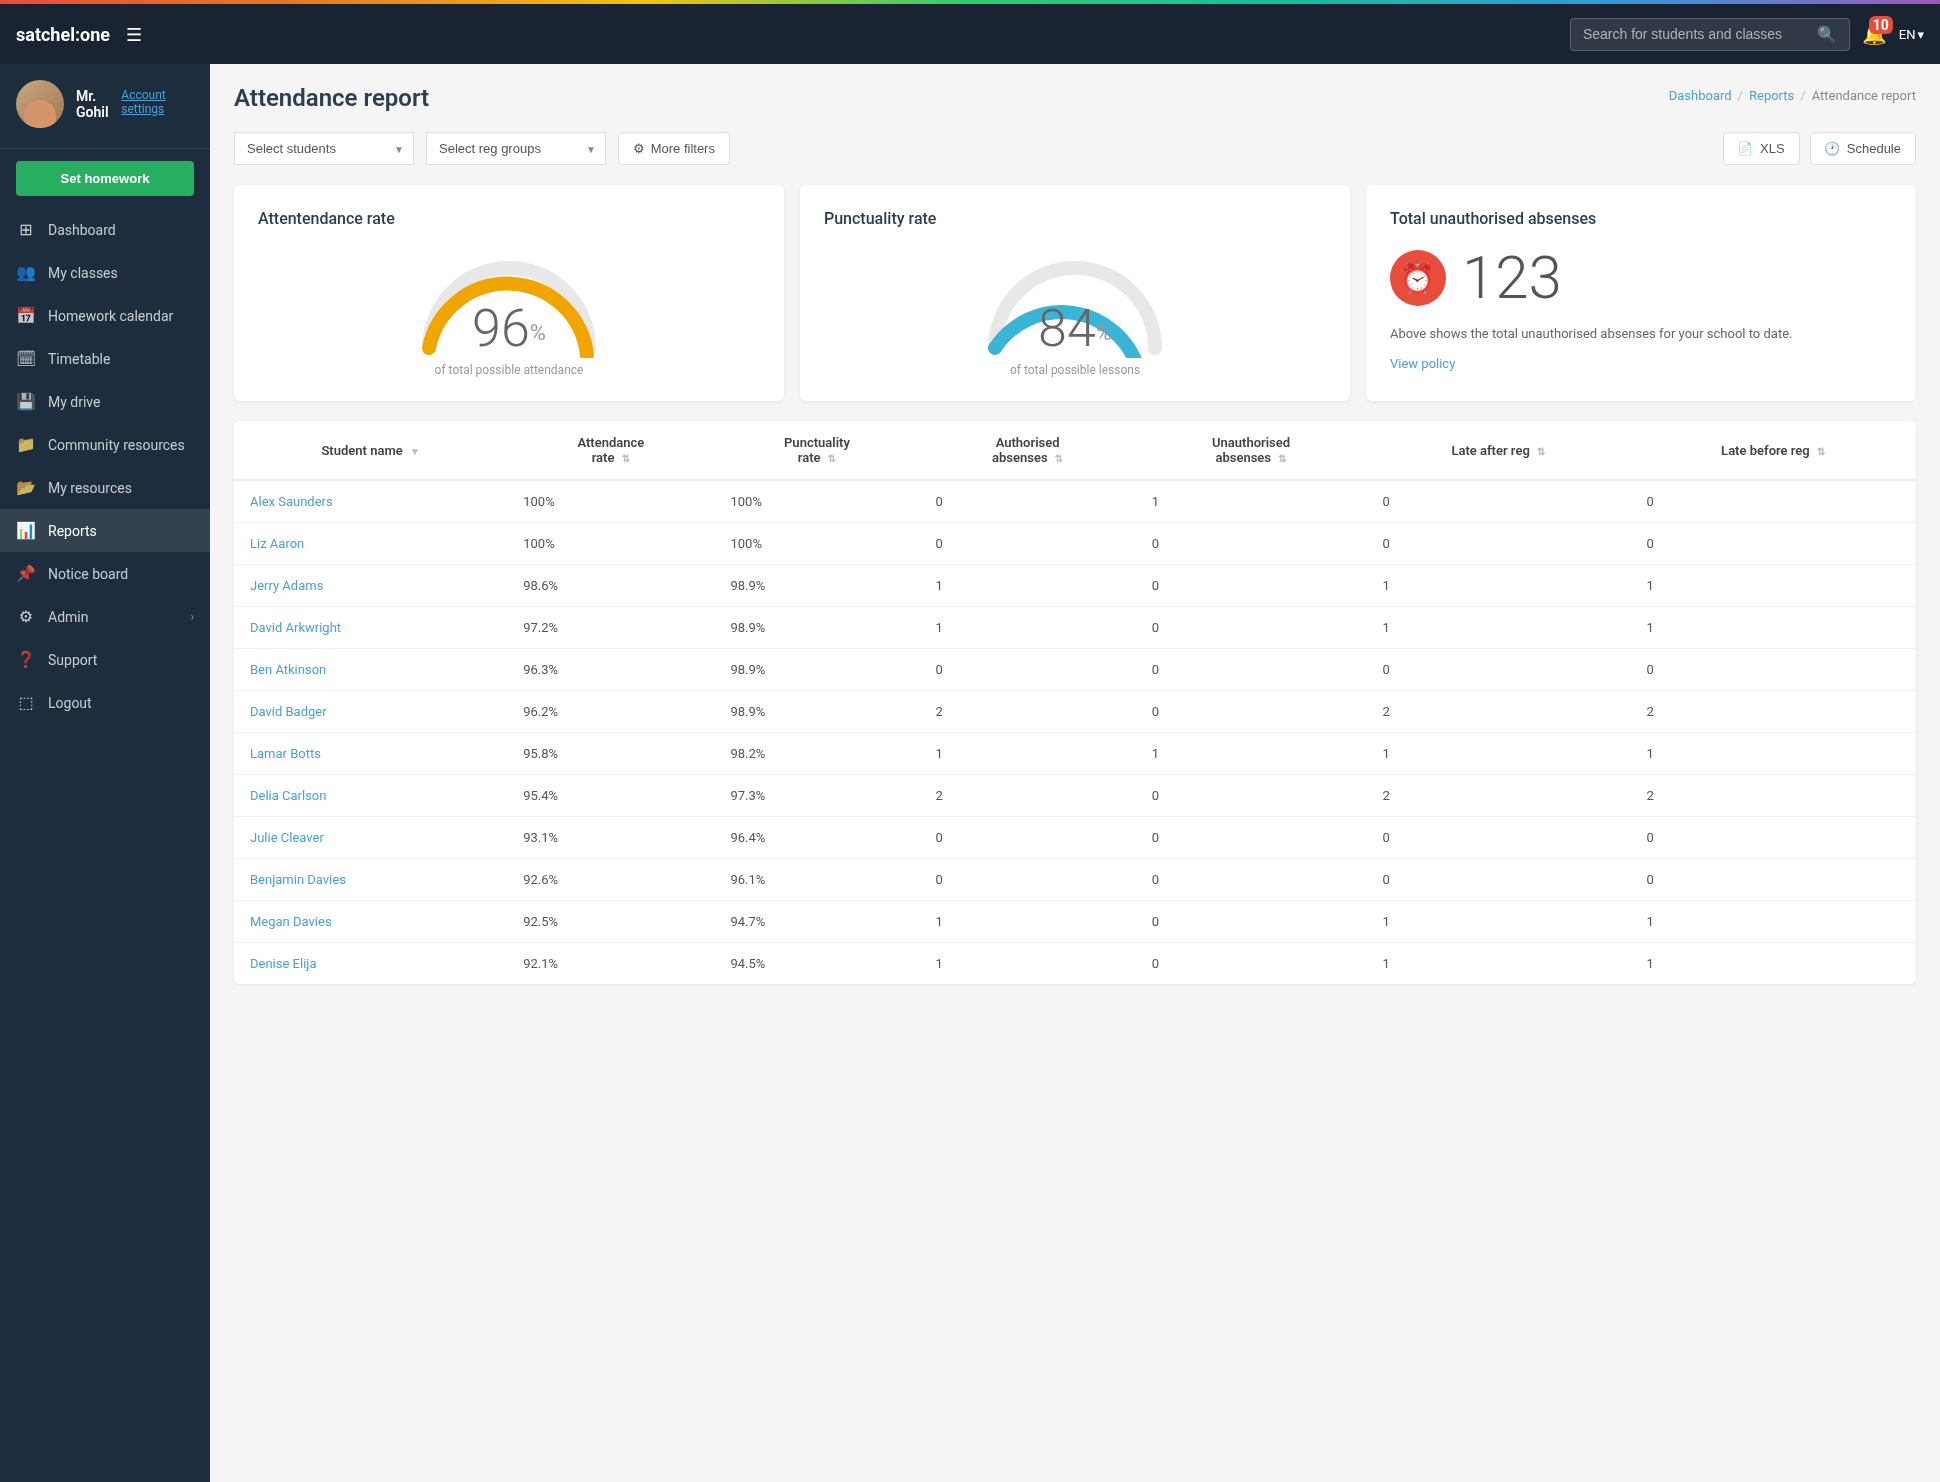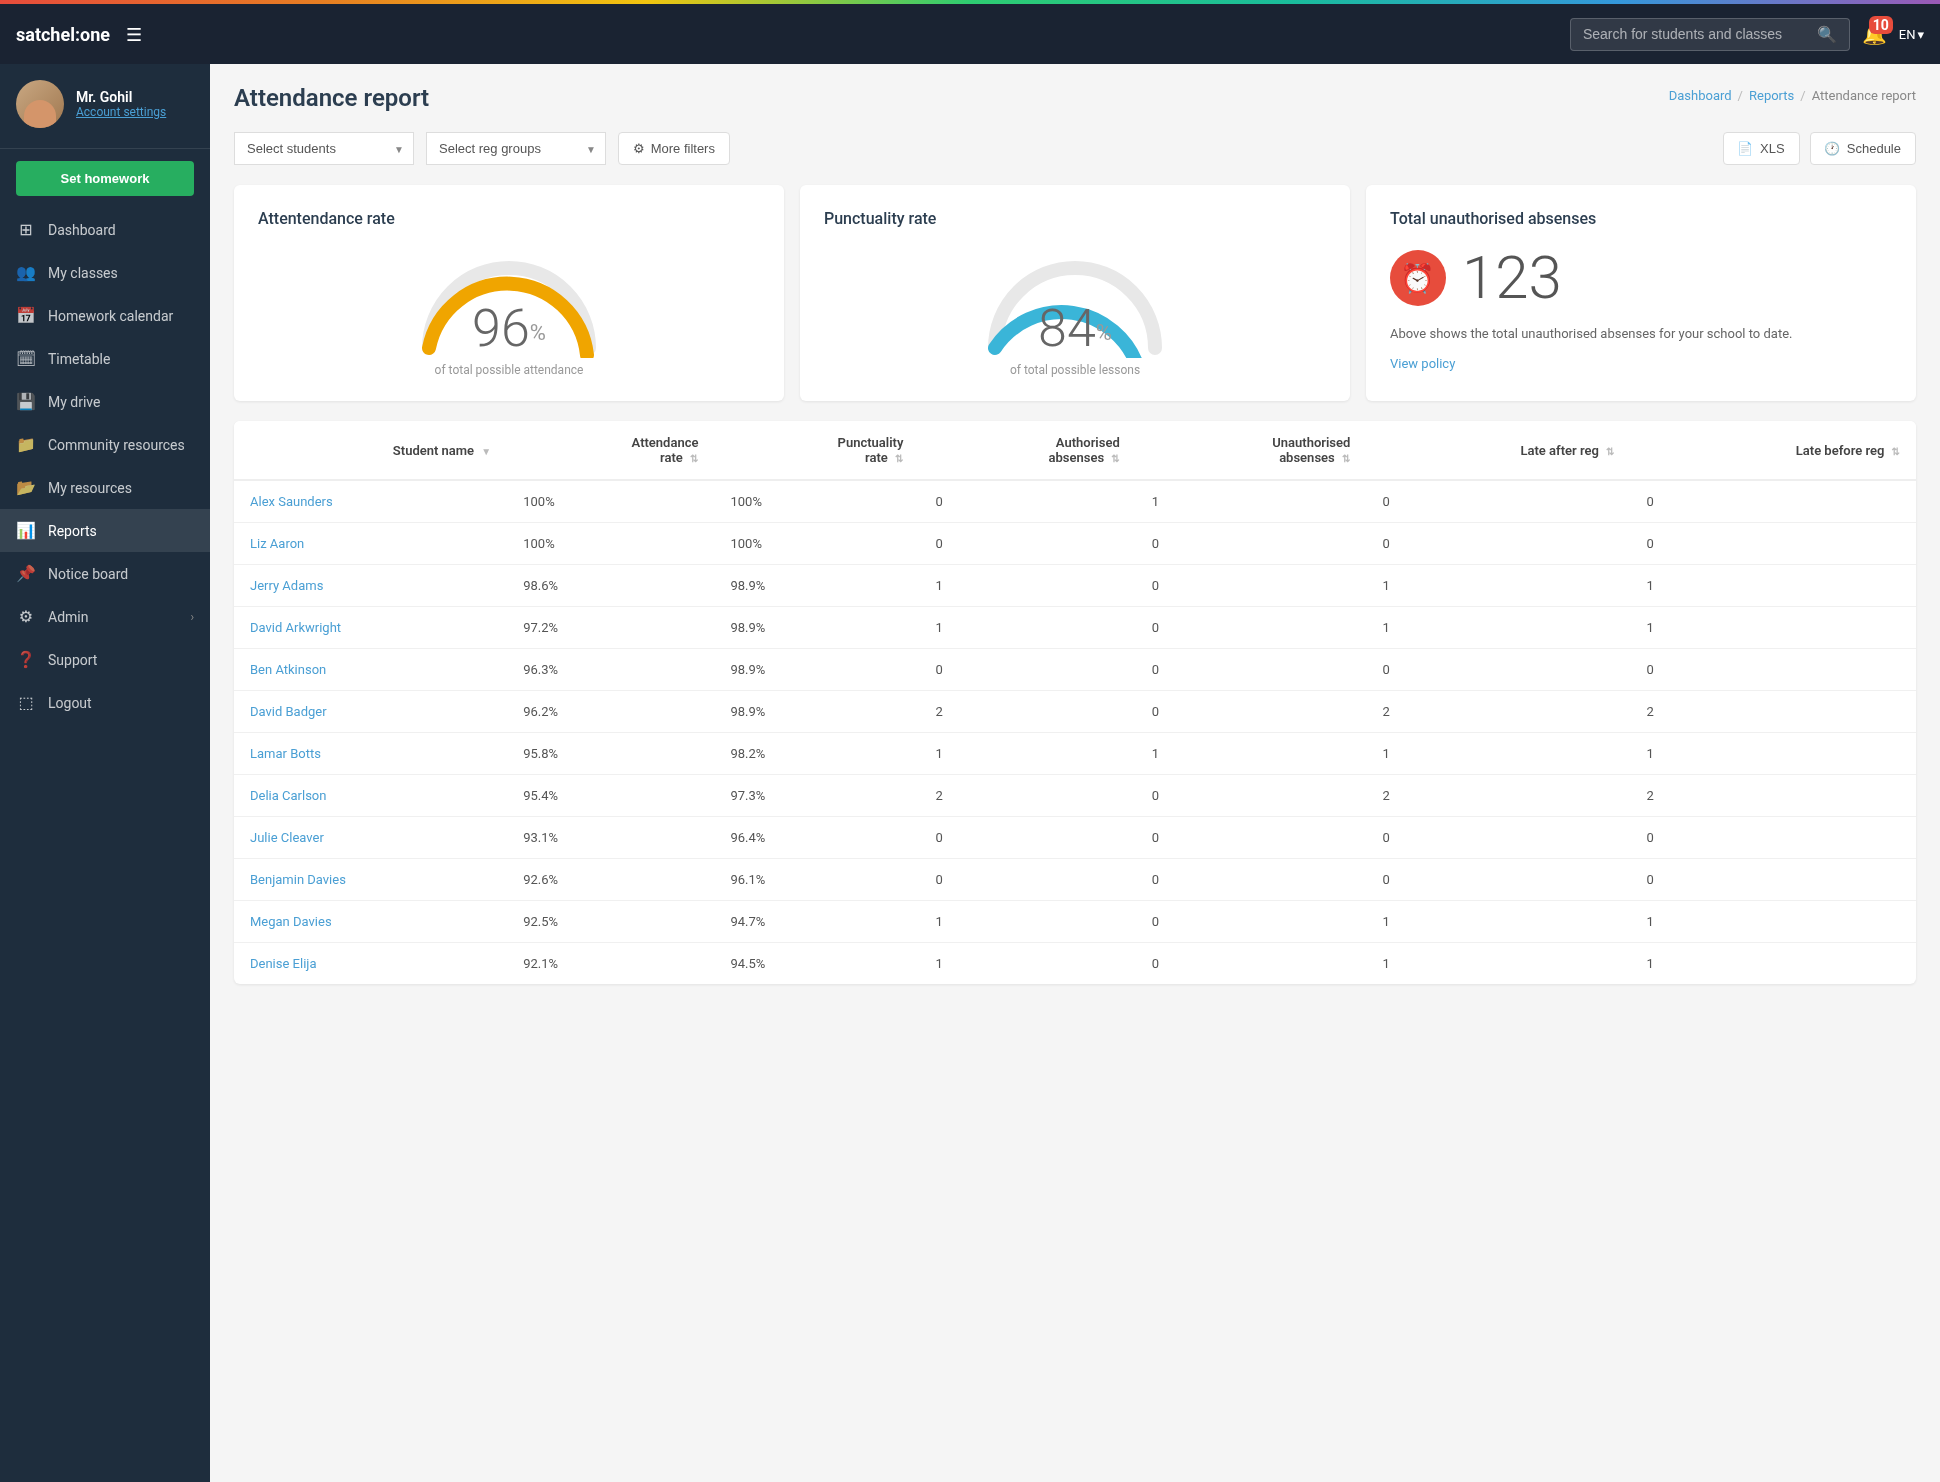--- a/index.html
+++ b/index.html
@@ -130,21 +130,21 @@
       justify-content: center;
     }
     .avatar-face {
       width: 32px;
       height: 32px;
       border-radius: 50% 50% 0 0;
       background: #d4956a;
       position: relative;
       top: 4px;
     }
-    .user-info { display: flex; flex-direction: column; }
+    .user-info { display: flex; flex-direction: row; }
     .user-name { color: white; font-size: 14px; font-weight: 600; }
     .user-settings { color: #4a9fd4; font-size: 12px; cursor: pointer; text-decoration: underline; }
 
     .set-homework-btn {
       margin: 12px 16px;
       background: #27ae60;
       color: white;
       border: none;
       border-radius: 4px;
       padding: 10px;
@@ -343,21 +343,21 @@
       overflow: hidden;
     }
     .data-table {
       width: 100%;
       border-collapse: collapse;
       font-size: 13px;
     }
     .data-table th {
       background: white;
       padding: 14px 16px;
-      text-align: right;
+      text-align: center;
       color: #444;
       font-weight: 600;
       border-bottom: 2px solid #eee;
       white-space: nowrap;
       cursor: pointer;
     }
     .data-table th .sort-icon {
       display: inline-block;
       margin-left: 4px;
       font-size: 10px;

